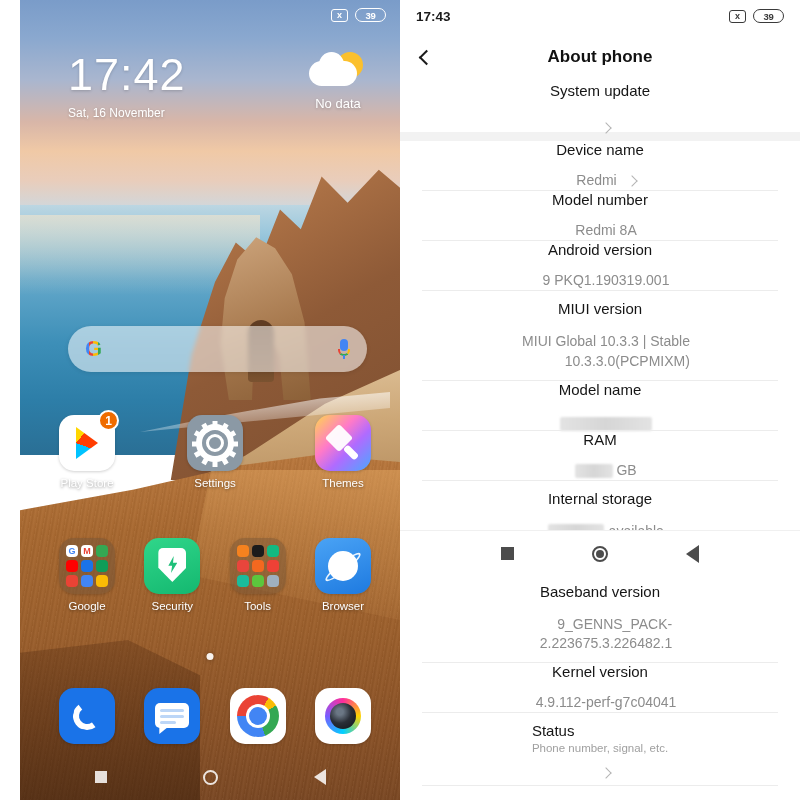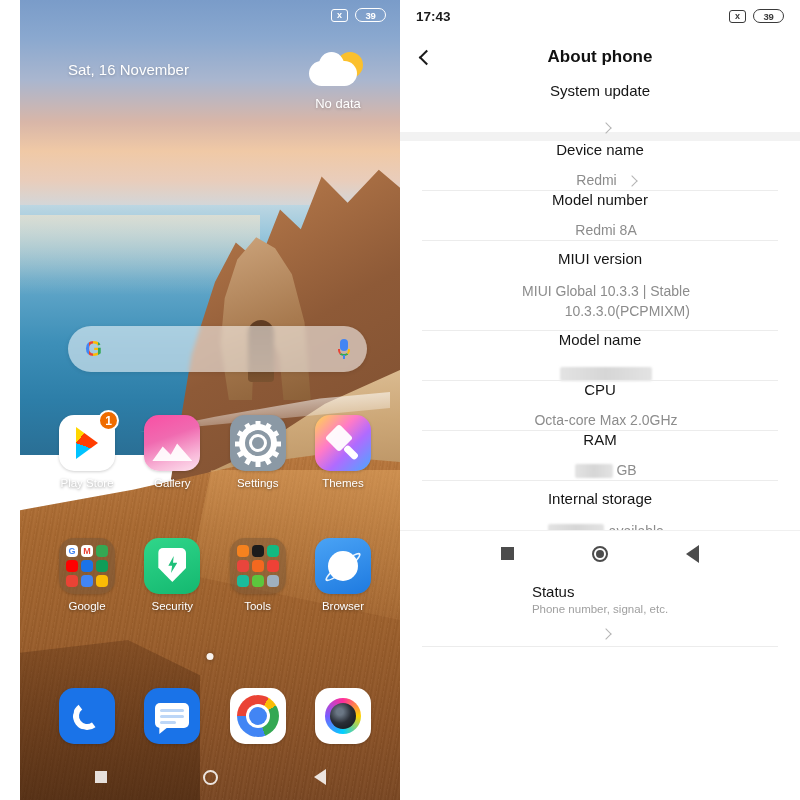--- a/index.html
+++ b/index.html
@@ -69,21 +69,21 @@
     display:flex; align-items:center; justify-content:center;
     font-size:9px; color:#fff; font-weight:700; line-height:1; }
   .batt { width:31px; height:14px; border:1.6px solid #fff; border-radius:8px;
     display:flex; align-items:center; justify-content:center;
     font-size:9.5px; color:#fff; font-weight:700; letter-spacing:-.2px; }
 
   
   .l-clock { position:absolute; left:48px; top:52px; color:#fff; }
   .l-time { font-size:45px; font-weight:300; line-height:1; letter-spacing:1px;
     text-shadow:0 1px 3px rgba(0,0,0,.18); }
-  .l-date { font-size:15px; font-weight:400; margin-top:9px;
+  .l-date { font-size:12px; font-weight:400; margin-top:9px;
     text-shadow:0 1px 3px rgba(0,0,0,.22); }
   .l-weather { position:absolute; right:24px; top:52px; width:76px; text-align:center; }
   .wicon { position:relative; width:58px; height:36px; margin:0 auto; }
   .wsun { position:absolute; right:4px; top:0; width:26px; height:26px;
     border-radius:50%; background:#fbc02d; }
   .wcloud { position:absolute; left:0; bottom:2px; width:48px; height:25px;
     border-radius:13px; background:#fff; }
   .wcloud:after { content:""; position:absolute; left:10px; top:-9px;
     width:25px; height:25px; border-radius:50%; background:#fff; }
   .wtext { color:#fff; font-size:13px; margin-top:8px;
@@ -274,20 +274,21 @@
     </div>
 
     <div class="l-status">
       <div class="sim-x">
         <span>x</span>
       </div>
       <div class="batt">39</div>
     </div>
 
     <div class="l-clock">
+      <div class="l-time">17:42</div>
       <div class="l-date">Sat, 16 November</div>
     </div>
 
     <div class="l-weather">
       <div class="wicon">
         <div class="wsun"></div>
           <div class="wcloud"></div>
       </div>
       <div class="wtext">No data</div>
     </div>
@@ -301,26 +302,20 @@
       </div>
     </div>
 
     <div class="appgrid row1">
       <div class="app">
         <div class="app-ic ic-play">
             <div class="play-g"></div>
           </div>
         <div class="badge">1</div>
         <div class="app-lb">Play Store</div>
-      </div>
-      <div class="app">
-        <div class="app-ic ic-gallery">
-            <div class="gal-m"></div>
-          </div>
-        <div class="app-lb">Gallery</div>
       </div>
       <div class="app">
         <div class="app-ic ic-settings">
             <div class="gear">
               <div class="gear-t" style="transform: translateX(-50%) rotate(0deg);"></div>
               <div class="gear-t" style="transform: translateX(-50%) rotate(30deg);"></div>
               <div class="gear-t" style="transform: translateX(-50%) rotate(60deg);"></div>
               <div class="gear-t" style="transform: translateX(-50%) rotate(90deg);"></div>
               <div class="gear-t" style="transform: translateX(-50%) rotate(120deg);"></div>
               <div class="gear-t" style="transform: translateX(-50%) rotate(150deg);"></div>
@@ -468,46 +463,46 @@
       </div>
 
       <div class="row">
         <span class="r-label">Model number</span>
         <div class="r-right">
           <span class="r-value">Redmi 8A</span>
         </div>
         <div class="hair"></div>
       </div>
 
+      <div class="row">
+        <span class="r-label">Android version</span>
+        <div class="r-right">
+          <span class="r-value">9 PKQ1.190319.001</span>
+        </div>
+        <div class="hair"></div>
+      </div>
 
 
       <div class="row row-tall">
         <span class="r-label">MIUI version</span>
         <div class="r-right">
           <span class="r-value">MIUI Global 10.3.3 | Stable
 10.3.3.0(PCPMIXM)</span>
         </div>
         <div class="hair"></div>
       </div>
 
       <div class="row">
         <span class="r-label">Model name</span>
         <div class="r-right">
           <span class="redact" style="width:92px"></span>
         </div>
         <div class="hair"></div>
       </div>
 
-      <div class="row">
-        <span class="r-label">CPU</span>
-        <div class="r-right">
-          <span class="r-value">Octa-core Max 2.0GHz</span>
-        </div>
-        <div class="hair"></div>
-      </div>
 
       <div class="row">
         <span class="r-label">RAM</span>
         <div class="r-right">
           <span class="redact" style="width:38px"></span>
           <span class="r-value" style="margin-left:-8px">GB</span>
         </div>
         <div class="hair"></div>
       </div>
 
@@ -519,21 +514,37 @@
             <span class="r-value" style="display:inline">available</span>
           </div>
           <div style="white-space:nowrap;margin-top:3px">
             <span class="redact" style="width:58px"></span>
             <span class="r-value" style="display:inline">phone</span>
           </div>
         </div>
         <div class="hair"></div>
       </div>
 
-
+      <div class="row row-tall">
+        <span class="r-label">Baseband version</span>
+        <div class="r-right">
+          <span class="r-value">9_GENNS_PACK-
+2.223675.3.226482.1</span>
+        </div>
+        <div class="hair"></div>
+      </div>
+
+      <div class="row">
+
+        <span class="r-label">Kernel version</span>
+        <div class="r-right">
+          <span class="r-value">4.9.112-perf-g7c04041</span>
+        </div>
+        <div class="hair"></div>
+      </div>
 
       <div class="row row-tall">
         <div>
           <div class="r-label">Status</div>
           <div class="sub">Phone number, signal, etc.</div>
         </div>
         <div class="r-right">
             <div class="chev-r"></div>
           </div>
         <div class="hair"></div>

